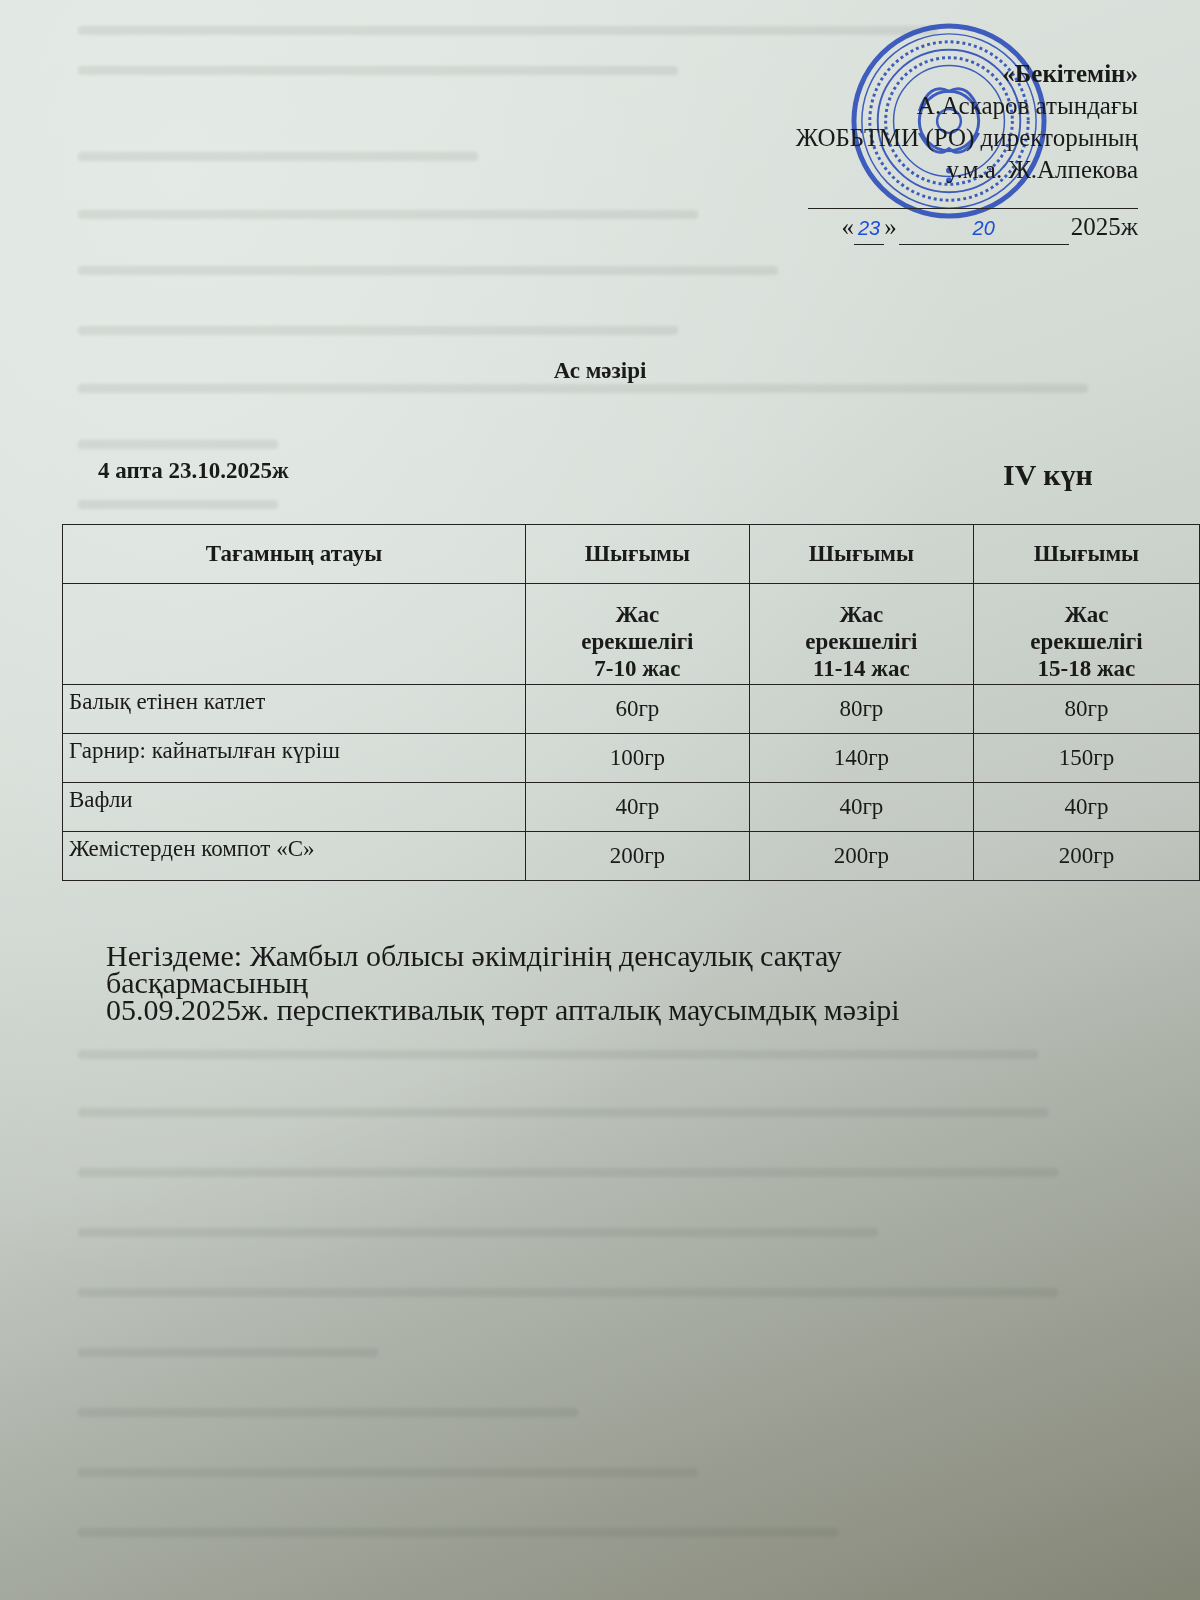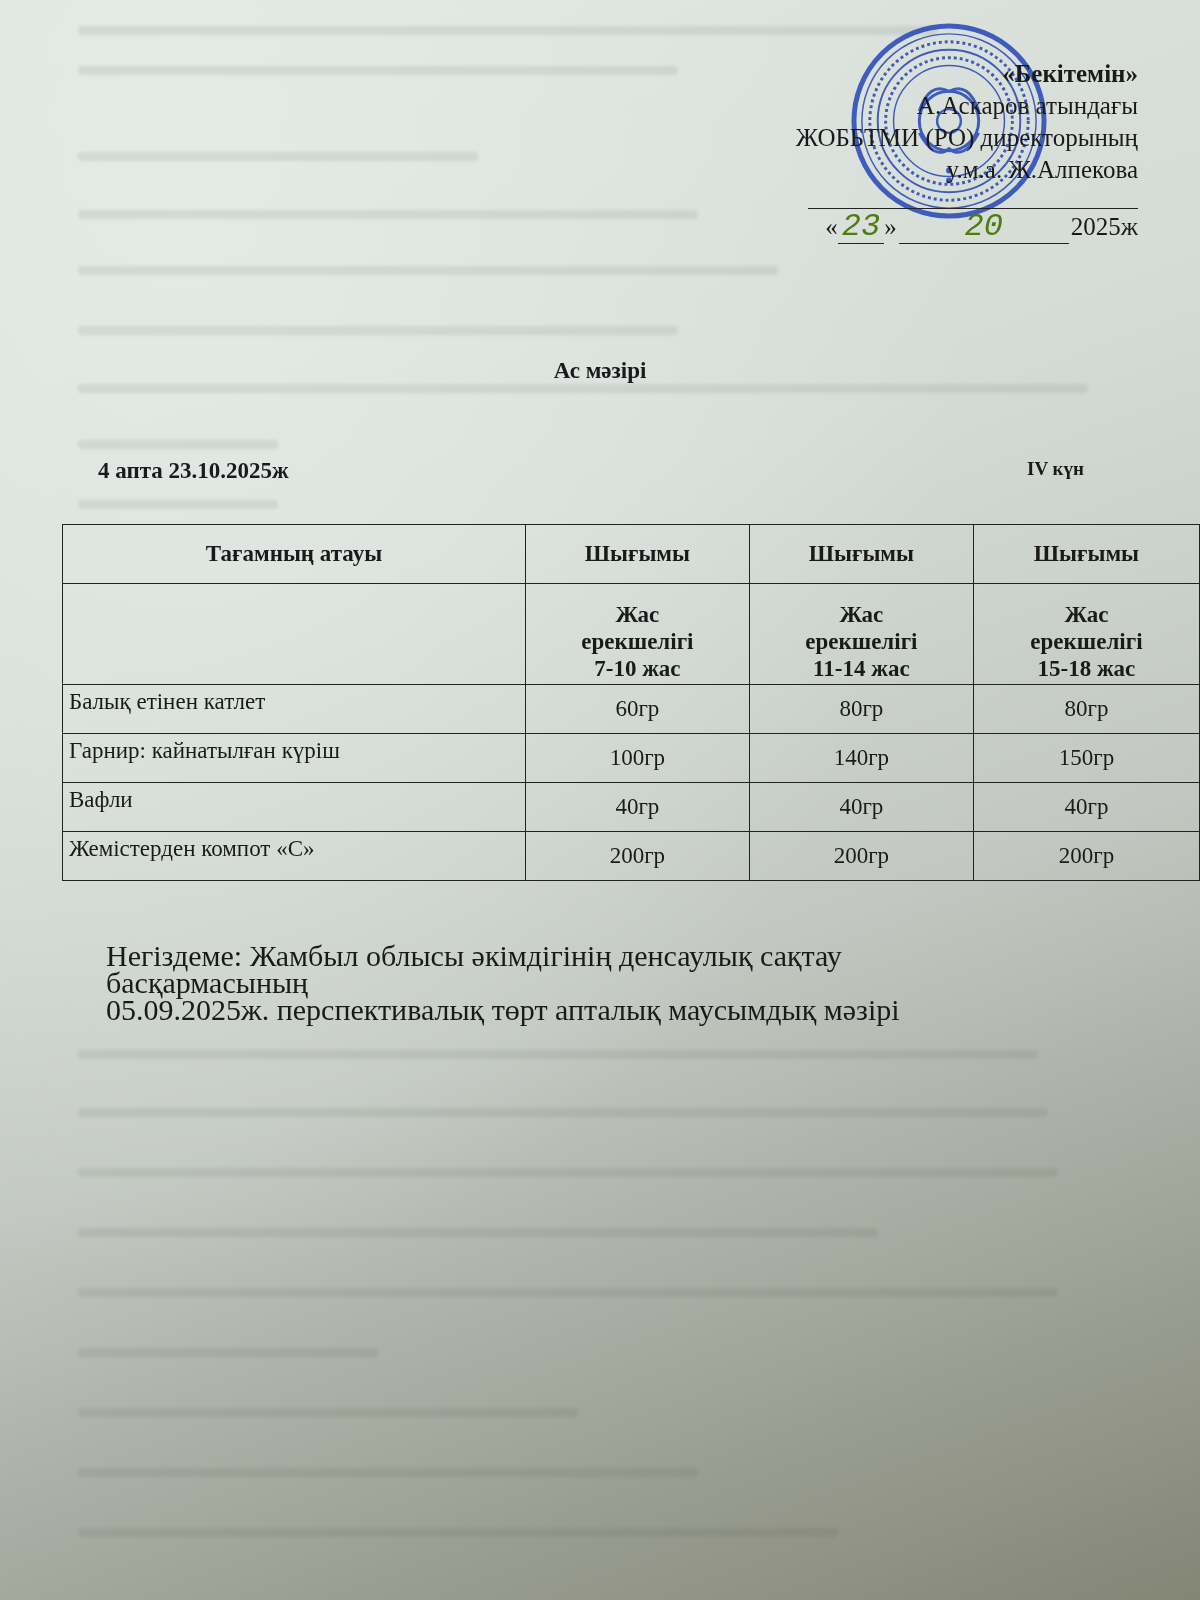--- a/index.html
+++ b/index.html
@@ -19,36 +19,36 @@
   }
 
   
   .approval {
     position: absolute; right: 62px; top: 58px; width: 420px;
     text-align: right; font-size: 25px; line-height: 32px; z-index: 2;
   }
   .approval .approve-title { font-weight: bold; }
   .approval .sign-line { border-bottom: 1.5px solid #222; height: 22px; margin-left: 90px; }
   .date-line { display: flex; justify-content: flex-end; align-items: baseline; margin-top: 2px; }
-  .date-line .hand { font-family: Liberation Mono, monospace; font-style: italic; color: #4d7c0f; font-size: 32px; }
+  .date-line .hand { font-family: Liberation Sans, sans-serif; font-style: italic; color: #1d4ed8; font-size: 20px; }
   .date-line .day-box { border-bottom: 1.5px solid #222; padding: 0 4px; }
   .date-line .month-box { border-bottom: 1.5px solid #222; width: 170px; display: inline-block; text-align: center; margin: 0 2px; }
 
   
   .stamp {
     position: absolute; left: 850px; top: 22px; width: 198px; height: 198px;
     border-radius: 50%; z-index: 1; opacity: 0.85;
   }
 
   .title {
     position: absolute; left: 0; width: 1200px; top: 358px;
     text-align: center; font-weight: bold; font-size: 23px;
   }
   .week-label { position: absolute; left: 98px; top: 458px; font-weight: bold; font-size: 23px; }
-  .day-label { position: absolute; left: 1027px; top: 458px; font-weight: bold; font-size: 19px; }
+  .day-label { position: absolute; left: 1003px; top: 458px; font-weight: bold; font-size: 30px; }
 
   table.menu {
     position: absolute; left: 62px; top: 524px; width: 1138px;
     border-collapse: collapse; font-size: 23px; z-index: 2;
   }
   table.menu td, table.menu th { border: 1.6px solid #222; padding: 0 6px; }
   table.menu th { font-weight: bold; text-align: center; height: 58px; }
   table.menu .sub th { height: 98px; line-height: 27px; vertical-align: bottom; padding-bottom: 2px; }
   table.menu td { height: 44px; }
   table.menu td.name { text-align: left; vertical-align: top; padding-top: 4px; margin-left: 27px; }

